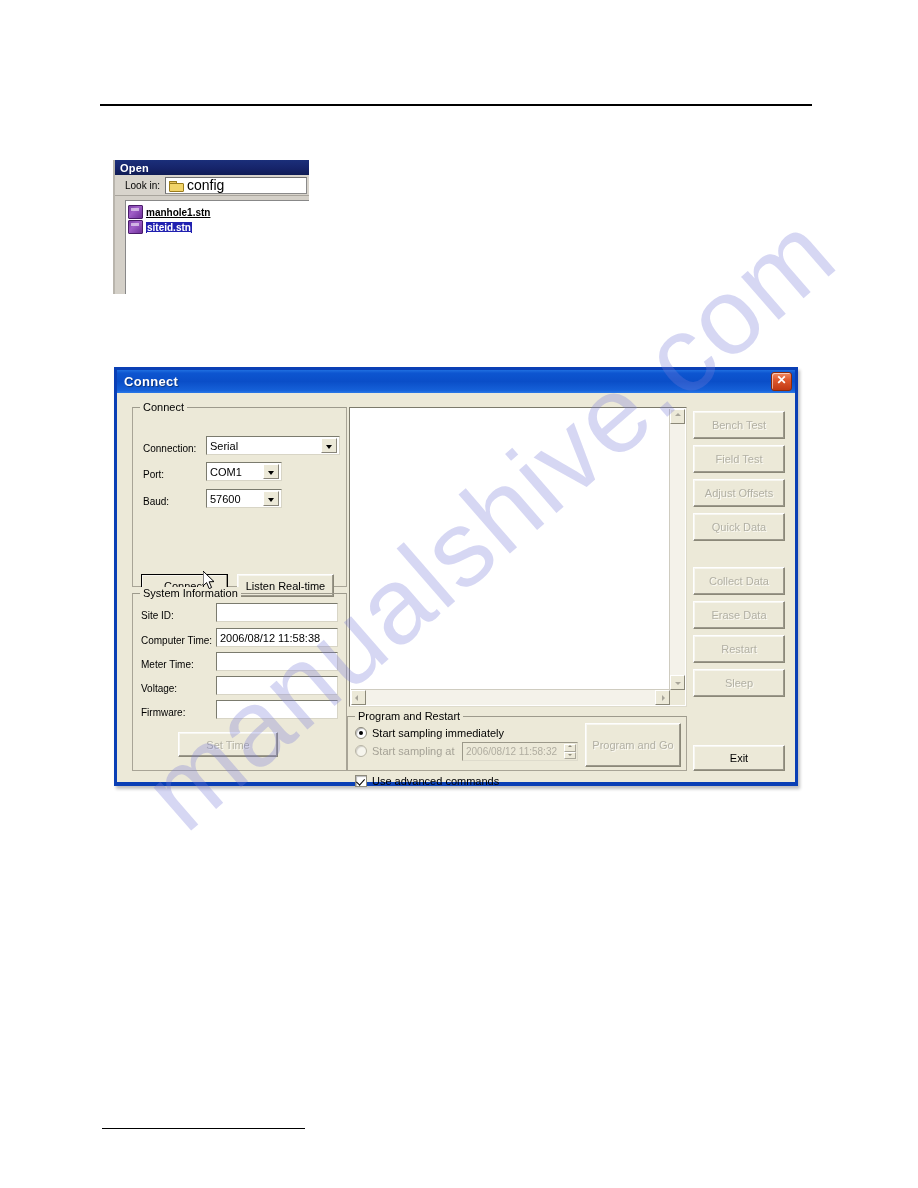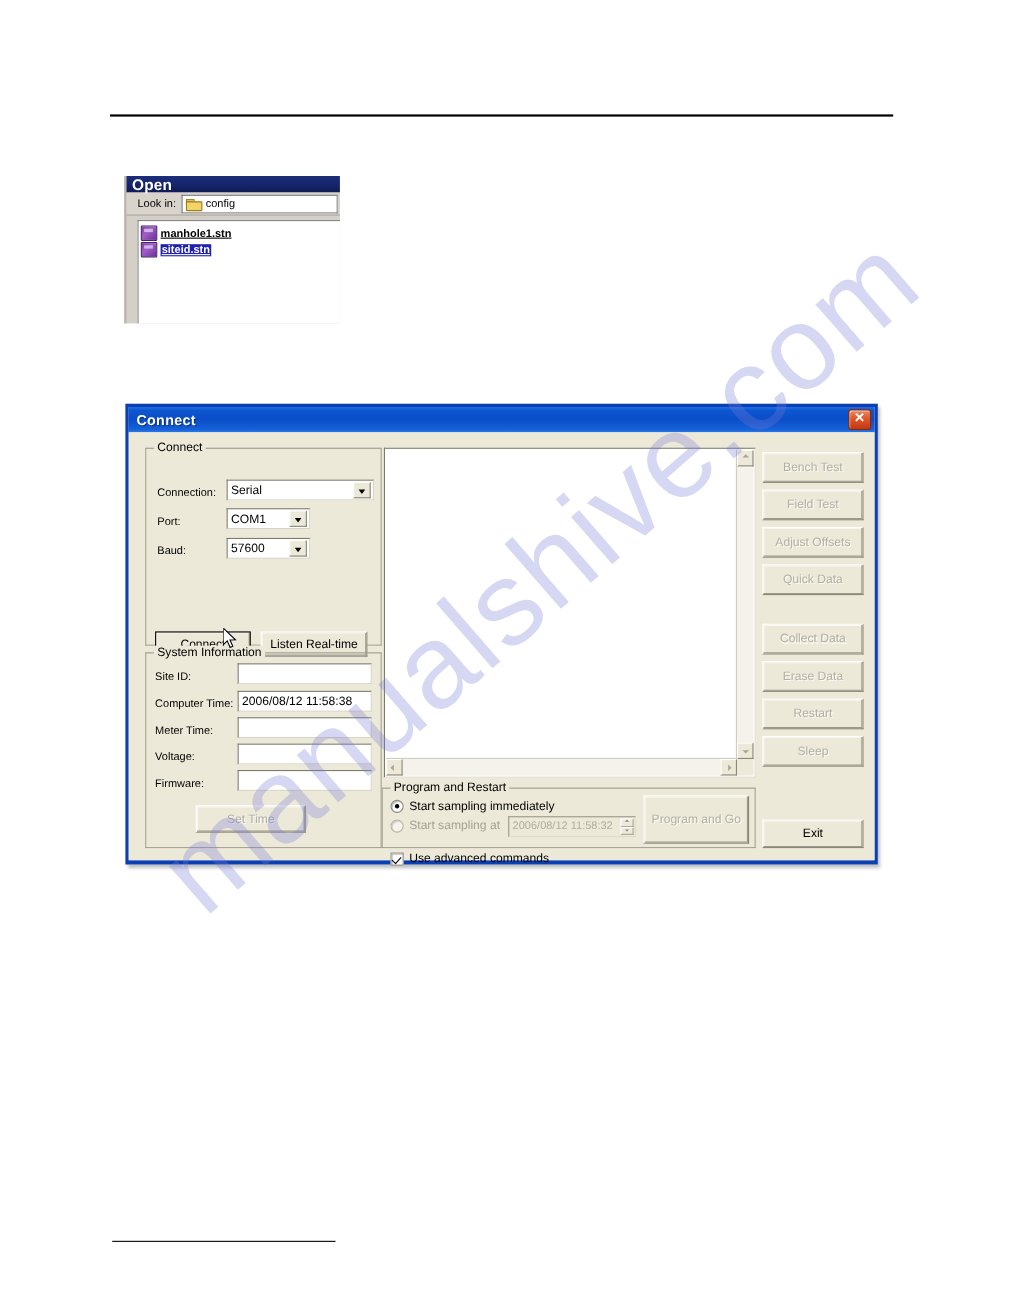--- a/index.html
+++ b/index.html
@@ -74,21 +74,21 @@
   #open-titlebar {
     height: 15px;
     background: linear-gradient(to bottom, #1b2f7a 0%, #16246a 55%, #101c55 100%);
     display: flex;
     align-items: center;
     padding-left: 5px;
     box-sizing: border-box;
   }
   #open-titlebar .ttl {
     color: #fff;
-    font-size: 14px;
+    font-size: 11px;
     font-weight: bold;
     font-family: "Liberation Sans", sans-serif;
     letter-spacing: 0.2px;
   }
   #open-toolrow {
     height: 21px;
     background: #d8d4cc;
     display: flex;
     align-items: center;
     padding: 0 2px 0 10px;
@@ -133,21 +133,21 @@
   .folder-ico::after {
     content: "";
     position: absolute;
     left: 0; top: 3px;
     width: 13px; height: 7px;
     background: #f2d469;
     border: 1px solid #9a7c1c;
     border-radius: 0 1px 1px 1px;
   }
   #open-combo .cval {
-    font-size: 10px;
+    font-size: 14px;
     color: #000;
     text-align: center;
   }
   #open-filelist {
     position: absolute;
     left: 10px;
     top: 40px;
     right: 0;
     bottom: 0;
     background: #fff;

